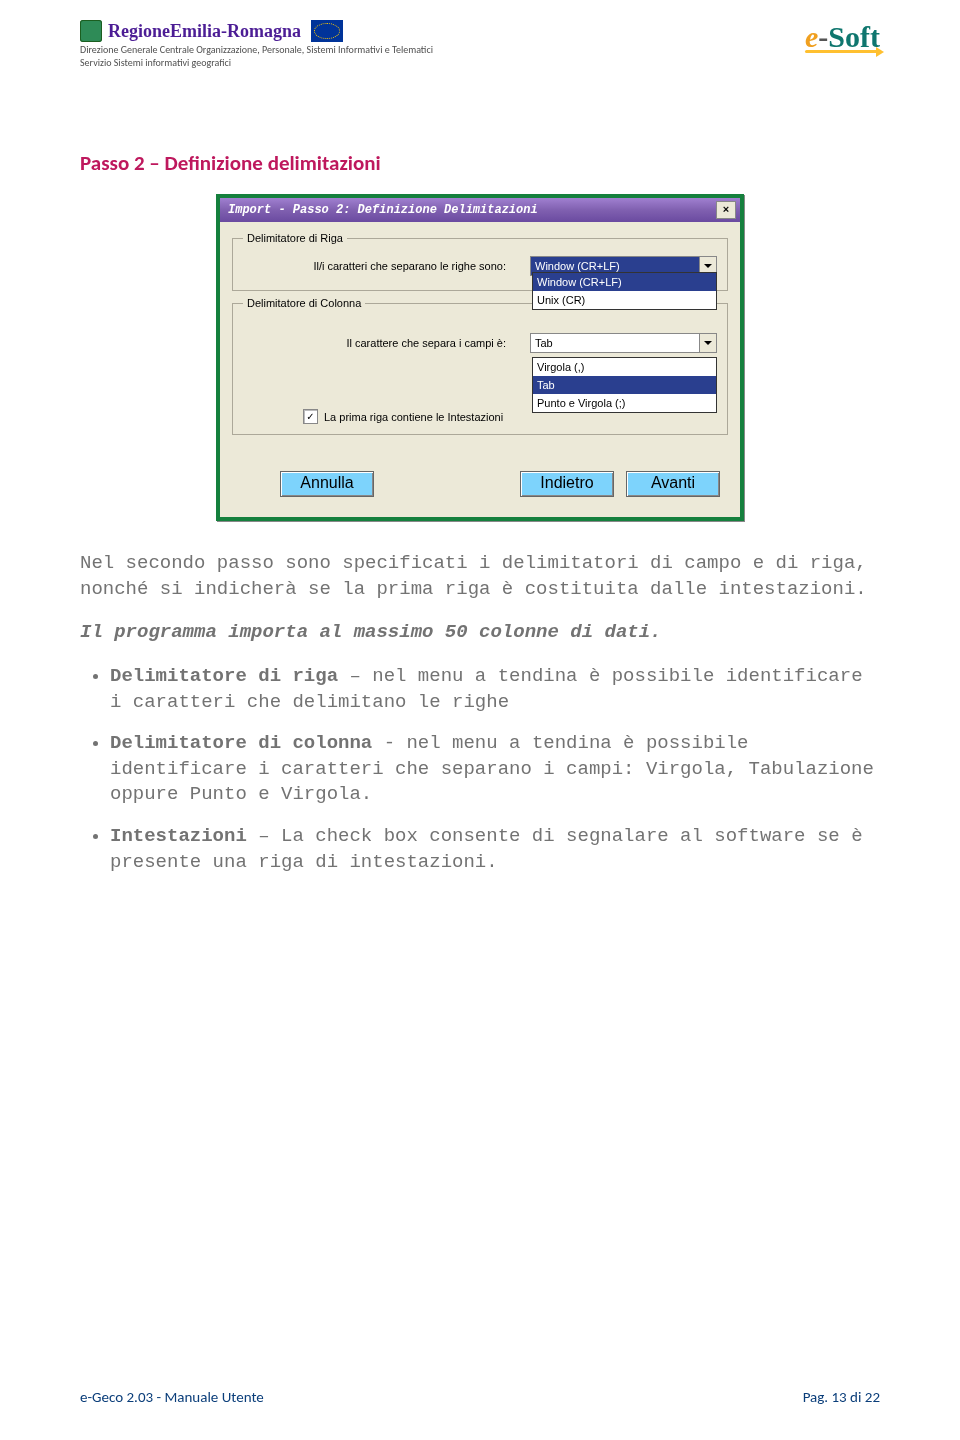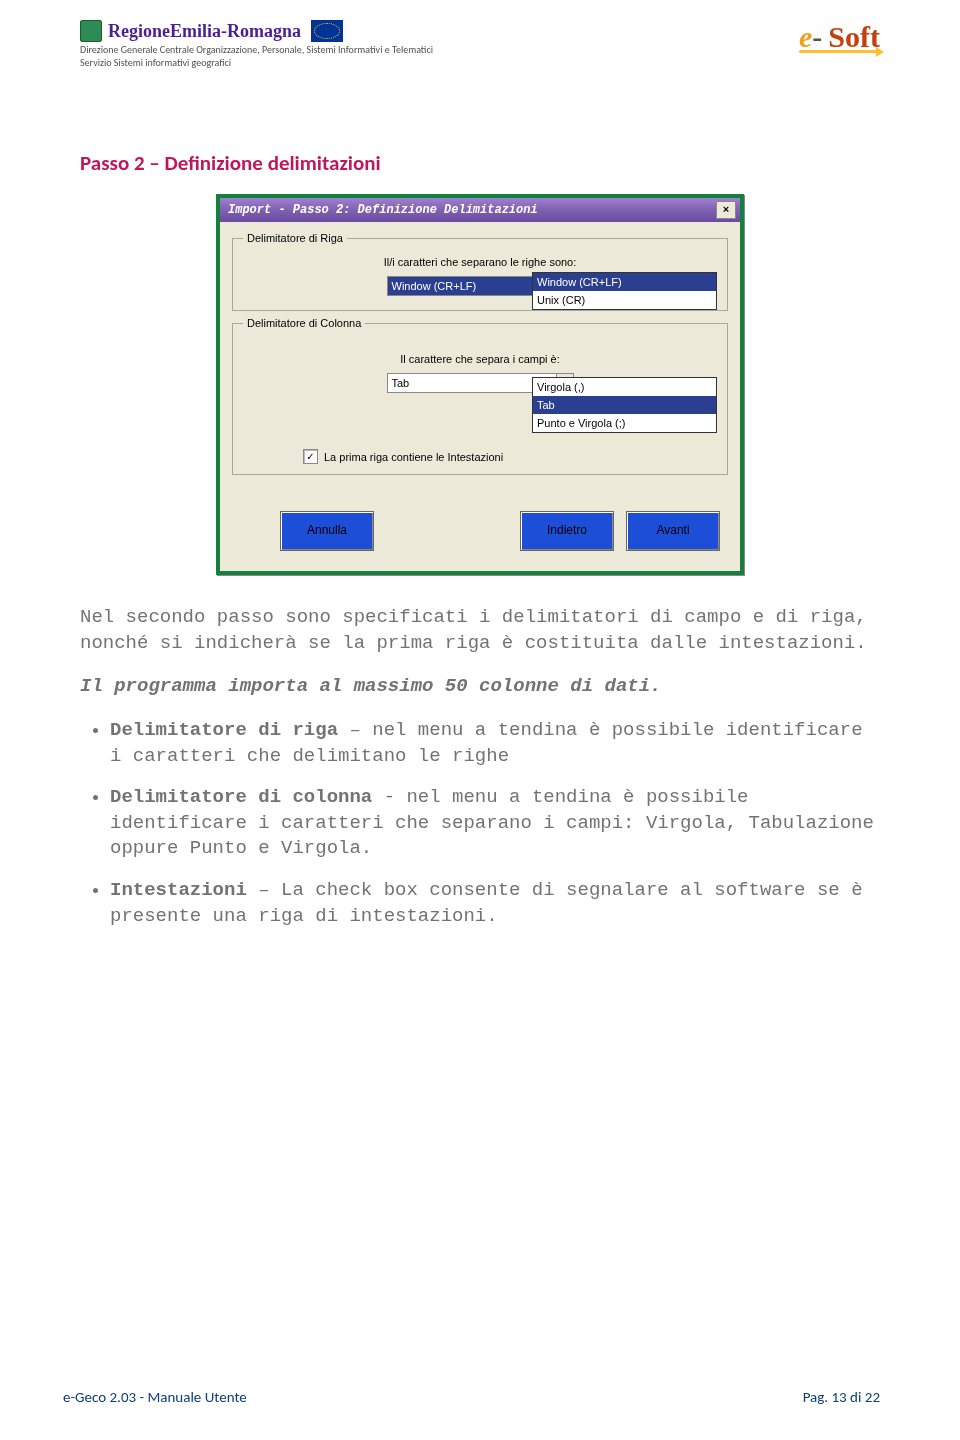--- a/index.html
+++ b/index.html
@@ -71,21 +71,21 @@
   .header-right {
     text-align: right;
   }
   .esoft {
     font-family: Georgia, 'Times New Roman', serif;
     font-size: 30px;
     font-weight: bold;
   }
   .esoft .e { color: #f0a020; font-style: italic; }
   .esoft .dash { color: #555; }
-  .esoft .soft { color: #c2410c; margin-left: 6px; }
+  .esoft .soft { color: #0f766e; }
   .esoft-underline {
     height: 3px;
     background: linear-gradient(to right, #ffc030 70%, #ffc030 70%);
     border-radius: 2px;
     margin-top: -4px;
     position: relative;
   }
   .esoft-underline::after {
     content: "";
     position: absolute;
@@ -154,23 +154,22 @@
     position: relative;
   }
   fieldset.grp legend {
     font-size: 11px;
     padding: 0 4px;
     background: #ece9d8;
   }
   .row {
     display: flex;
     align-items: center;
-    gap: 8px;
+    gap: 24px;
     margin: 4px 0;
-    flex-direction: column;
   }
   .row .lbl {
     flex: 1;
     text-align: right;
     font-size: 11px;
     color: #000;
   }
   .combo {
     width: 185px;
     height: 18px;
@@ -252,27 +251,27 @@
   }
   .btn-row {
     display: flex;
     justify-content: flex-end;
     gap: 12px;
     padding: 30px 8px 8px 8px;
   }
   .wbtn {
     min-width: 72px;
     height: 22px;
-    background: #1d4ed8;
+    background: #7dd3fc;
     border: 1px solid #666;
     box-shadow: 1px 1px 0 #fff inset, -1px -1px 0 #888 inset;
-    font-size: 12px;
+    font-size: 16px;
     text-align: center;
     line-height: 20px;
-    padding: 8px 10px;
+    padding: 1px 10px;
   }
   .btn-row .annulla-wrap {
     flex: 0 0 auto;
     margin-right: auto;
     margin-left: 40px;
   }
 
   
   .body-text {
     font-size: 19px;
@@ -282,21 +281,21 @@
   }
   .body-text p { margin: 0 0 18px 0; }
   .body-text .italic { font-style: italic; font-weight: bold; }
   .body-text ul { margin: 0 0 18px 30px; padding: 0; }
   .body-text li { margin-bottom: 6px; margin-top: 16px; }
   .body-text b { font-weight: bold; }
 
   
   .footer {
     position: absolute;
-    left: 63px;
+    left: 80px;
     right: 80px;
     bottom: 34px;
     display: flex;
     justify-content: space-between;
     font-size: 15px;
     color: #0b3e7a;
   }
 </style>
 </head>
 <body>

